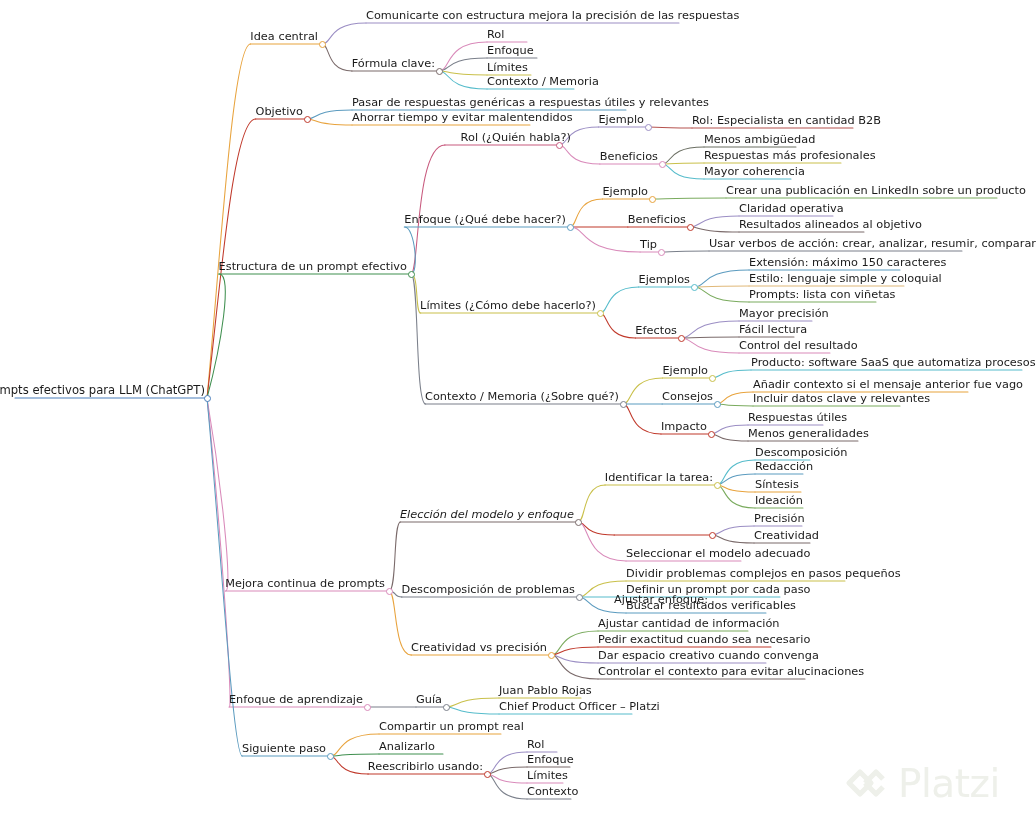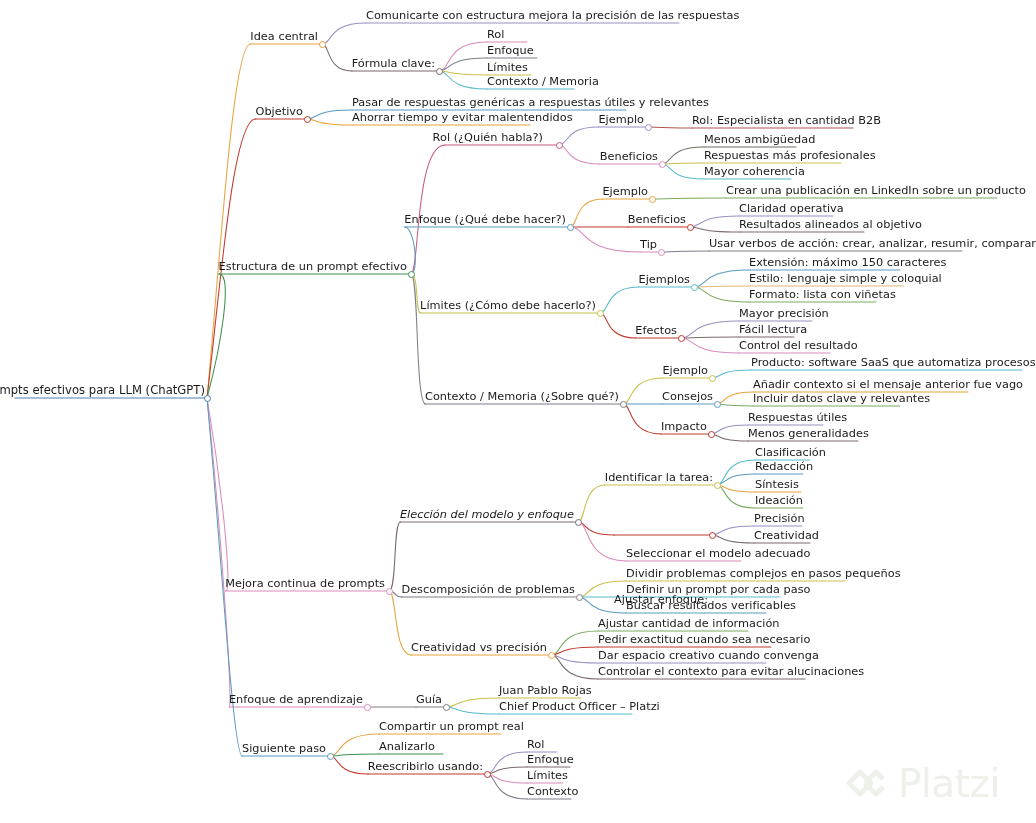--- a/index.html
+++ b/index.html
@@ -238,21 +238,21 @@
       <div class="node" style="top: 42px; left: 487px;">Rol</div>
       <div class="node" style="top: 58px; left: 487px;">Enfoque</div>
       <div class="node" style="top: 75px; left: 487px;">Límites</div>
       <div class="node" style="top: 89px; left: 487px;">Contexto / Memoria</div>
       <div class="node" style="top: 119px; left: 303px; transform: translate(-100%, -100%);">Objetivo</div>
       <div class="dot" style="left: 303.5px; top: 115.5px; border-color: rgb(192, 57, 43);"></div>
       <div class="node" style="top: 110px; left: 352px;">Pasar de respuestas genéricas a respuestas útiles y relevantes</div>
       <div class="node" style="top: 125px; left: 352px;">Ahorrar tiempo y evitar malentendidos</div>
       <div class="node" style="top: 274px; left: 407px; transform: translate(-100%, -100%); text-align: right;">Estructura de un prompt efectivo</div>
       <div class="dot" style="left: 407.5px; top: 270.5px; border-color: rgb(63, 143, 79);"></div>
-      <div class="node" style="top: 145px; left: 543px; transform: translate(-100%, -100%); padding-left: 38px;">Rol (¿Quién habla?)</div>
+      <div class="node" style="top: 145px; left: 571px; transform: translate(-100%, -100%); padding-left: 38px;">Rol (¿Quién habla?)</div>
       <div class="dot" style="left: 555.5px; top: 141.5px; border-color: rgb(200, 90, 126);"></div>
       <div class="node" style="top: 127px; left: 644px; transform: translate(-100%, -100%);">Ejemplo</div>
       <div class="dot" style="left: 644.5px; top: 123.5px; border-color: rgb(155, 142, 196);"></div>
       <div class="node" style="top: 128px; left: 692px;">Rol: Especialista en cantidad B2B</div>
       <div class="node" style="top: 164px; left: 658px; transform: translate(-100%, -100%);">Beneficios</div>
       <div class="dot" style="left: 658.5px; top: 160.5px; border-color: rgb(217, 138, 186);"></div>
       <div class="node" style="top: 147px; left: 704px;">Menos ambigüedad</div>
       <div class="node" style="top: 163px; left: 704px;">Respuestas más profesionales</div>
       <div class="node" style="top: 179px; left: 704px;">Mayor coherencia</div>
       <div class="node" style="top: 227px; left: 566px; transform: translate(-100%, -100%);">Enfoque (¿Qué debe hacer?)</div>
@@ -266,21 +266,21 @@
       <div class="node" style="top: 232px; left: 739px;">Resultados alineados al objetivo</div>
       <div class="node" style="top: 252px; left: 657px; transform: translate(-100%, -100%);">Tip</div>
       <div class="dot" style="left: 657.5px; top: 248.5px; border-color: rgb(217, 138, 186);"></div>
       <div class="node" style="top: 251px; left: 709px;">Usar verbos de acción: crear, analizar, resumir, comparar</div>
       <div class="node" style="top: 313px; left: 596px; transform: translate(-100%, -100%);">Límites (¿Cómo debe hacerlo?)</div>
       <div class="dot" style="left: 596.5px; top: 309.5px; border-color: rgb(201, 192, 74);"></div>
       <div class="node" style="top: 287px; left: 690px; transform: translate(-100%, -100%);">Ejemplos</div>
       <div class="dot" style="left: 690.5px; top: 283.5px; border-color: rgb(86, 188, 203);"></div>
       <div class="node" style="top: 270px; left: 749px;">Extensión: máximo 150 caracteres</div>
       <div class="node" style="top: 286px; left: 749px;">Estilo: lenguaje simple y coloquial</div>
-      <div class="node" style="top: 302px; left: 749px;">Formato: lista con viñetas</div>
+      <div class="node" style="top: 302px; left: 749px;">Prompts: lista con viñetas</div>
       <div class="node" style="top: 338px; left: 677px; transform: translate(-100%, -100%);">Efectos</div>
       <div class="dot" style="left: 677.5px; top: 334.5px; border-color: rgb(192, 57, 43);"></div>
       <div class="node" style="top: 321px; left: 739px;">Mayor precisión</div>
       <div class="node" style="top: 337px; left: 739px;">Fácil lectura</div>
       <div class="node" style="top: 353px; left: 739px;">Control del resultado</div>
       <div class="node" style="top: 404px; left: 619px; transform: translate(-100%, -100%);">Contexto / Memoria (¿Sobre qué?)</div>
       <div class="dot" style="left: 619.5px; top: 400.5px; border-color: rgb(122, 127, 138);"></div>
       <div class="node" style="top: 378px; left: 708px; transform: translate(-100%, -100%);">Ejemplo</div>
       <div class="dot" style="left: 708.5px; top: 374.5px; border-color: rgb(201, 192, 74);"></div>
       <div class="node" style="top: 370px; left: 751px;">Producto: software SaaS que automatiza procesos contables</div>
@@ -291,21 +291,21 @@
       <div class="node" style="top: 434px; left: 707px; transform: translate(-100%, -100%);">Impacto</div>
       <div class="dot" style="left: 707.5px; top: 430.5px; border-color: rgb(192, 57, 43);"></div>
       <div class="node" style="top: 425px; left: 748px;">Respuestas útiles</div>
       <div class="node" style="top: 441px; left: 748px;">Menos generalidades</div>
       <div class="node" style="top: 591px; left: 385px; transform: translate(-100%, -100%);">Mejora continua de prompts</div>
       <div class="dot" style="left: 385.5px; top: 587.5px; border-color: rgb(217, 138, 186);"></div>
       <div class="node" style="top: 522px; left: 574px; transform: translate(-100%, -100%); font-style: italic;">Elección del modelo y enfoque</div>
       <div class="dot" style="left: 574.5px; top: 518.5px; border-color: rgb(122, 106, 106);"></div>
       <div class="node" style="top: 485px; left: 713px; transform: translate(-100%, -100%);">Identificar la tarea:</div>
       <div class="dot" style="left: 713.5px; top: 481.5px; border-color: rgb(201, 192, 74);"></div>
-      <div class="node" style="top: 460px; left: 755px;">Clasificación</div>
+      <div class="node" style="top: 460px; left: 755px;">Descomposición</div>
       <div class="node" style="top: 474px; left: 755px;">Redacción</div>
       <div class="node" style="top: 492px; left: 755px;">Síntesis</div>
       <div class="node" style="top: 508px; left: 755px;">Ideación</div>
       <div class="node" style="top: 561px; left: 708px; transform: translate(-100%, -100%); margin-top: 46px;">Ajustar enfoque:</div>
       <div class="dot" style="left: 708.5px; top: 531.5px; border-color: rgb(192, 57, 43);"></div>
       <div class="node" style="top: 526px; left: 754px;">Precisión</div>
       <div class="node" style="top: 543px; left: 754px;">Creatividad</div>
       <div class="node" style="top: 561px; left: 626px;">Seleccionar el modelo adecuado</div>
       <div class="node" style="top: 597px; left: 575px; transform: translate(-100%, -100%);">Descomposición de problemas</div>
       <div class="dot" style="left: 575.5px; top: 593.5px; border-color: rgb(122, 127, 138);"></div>

